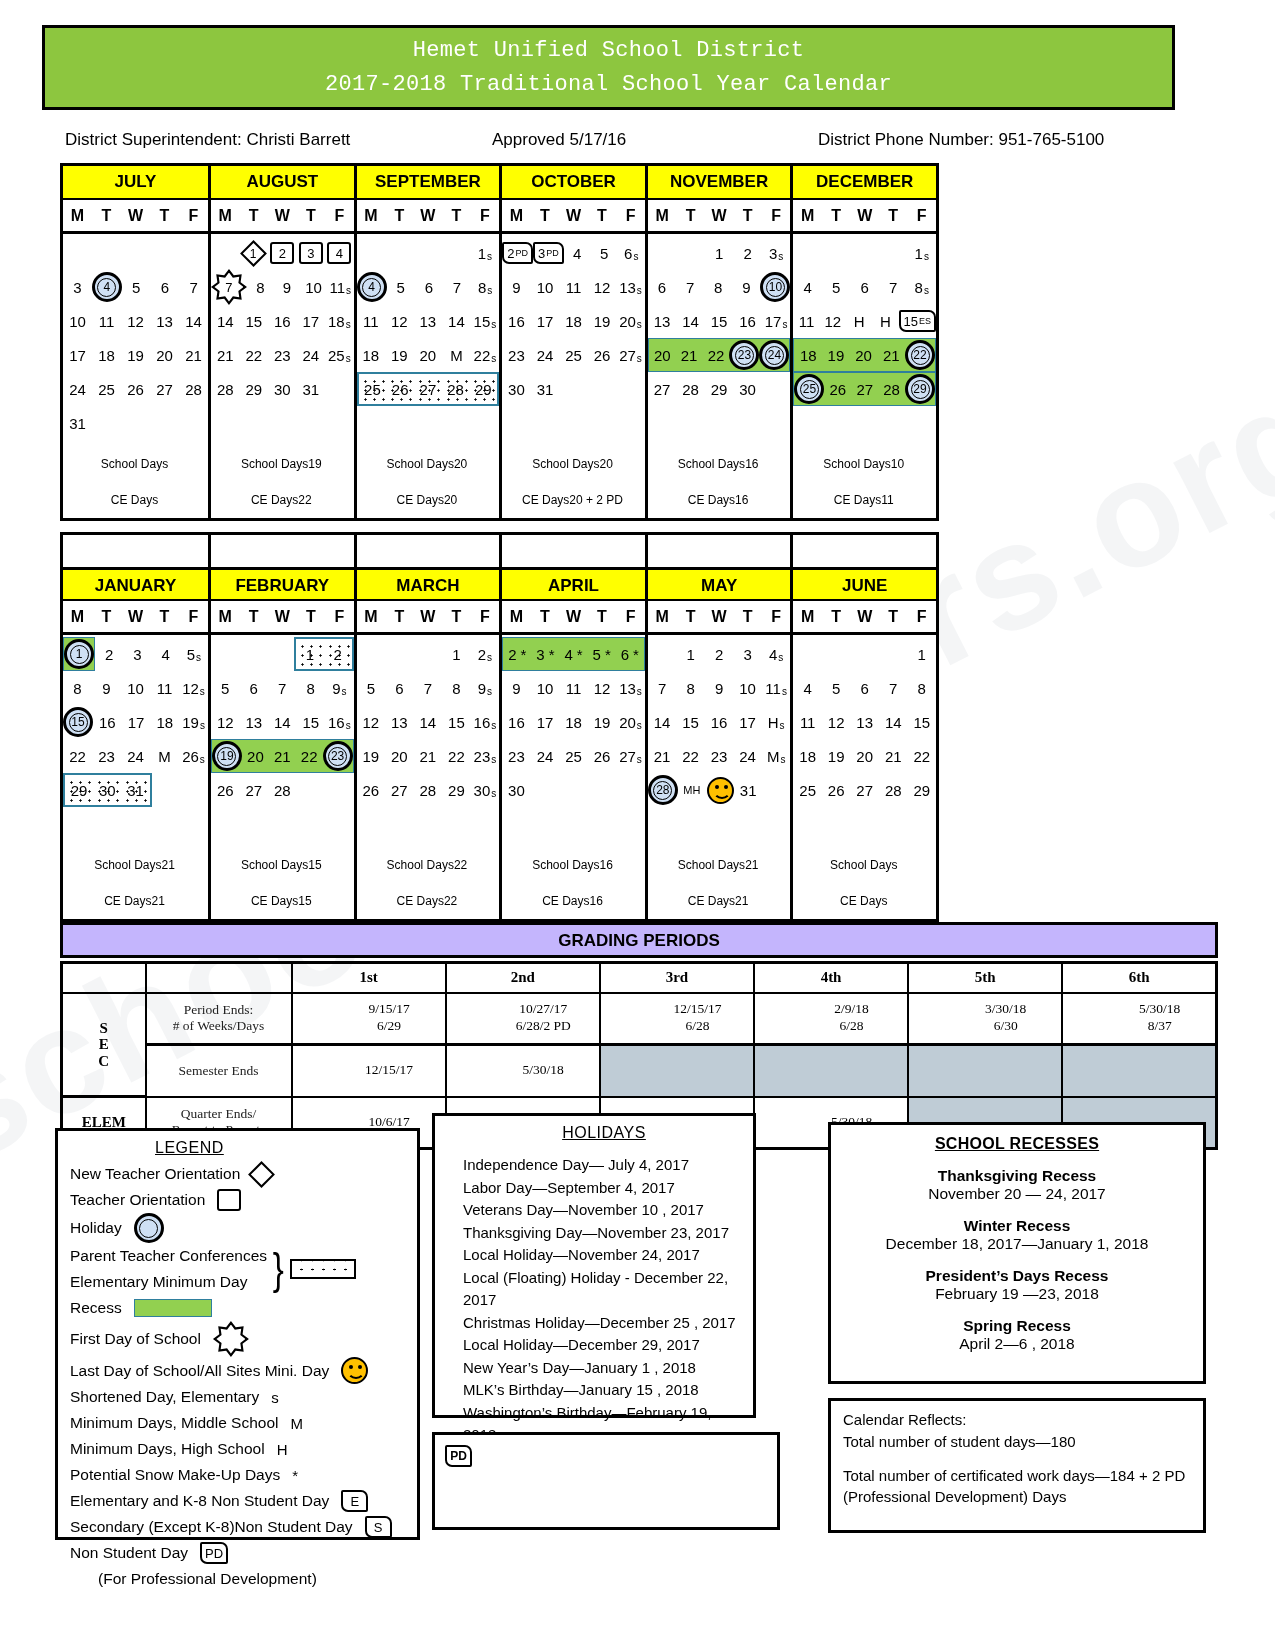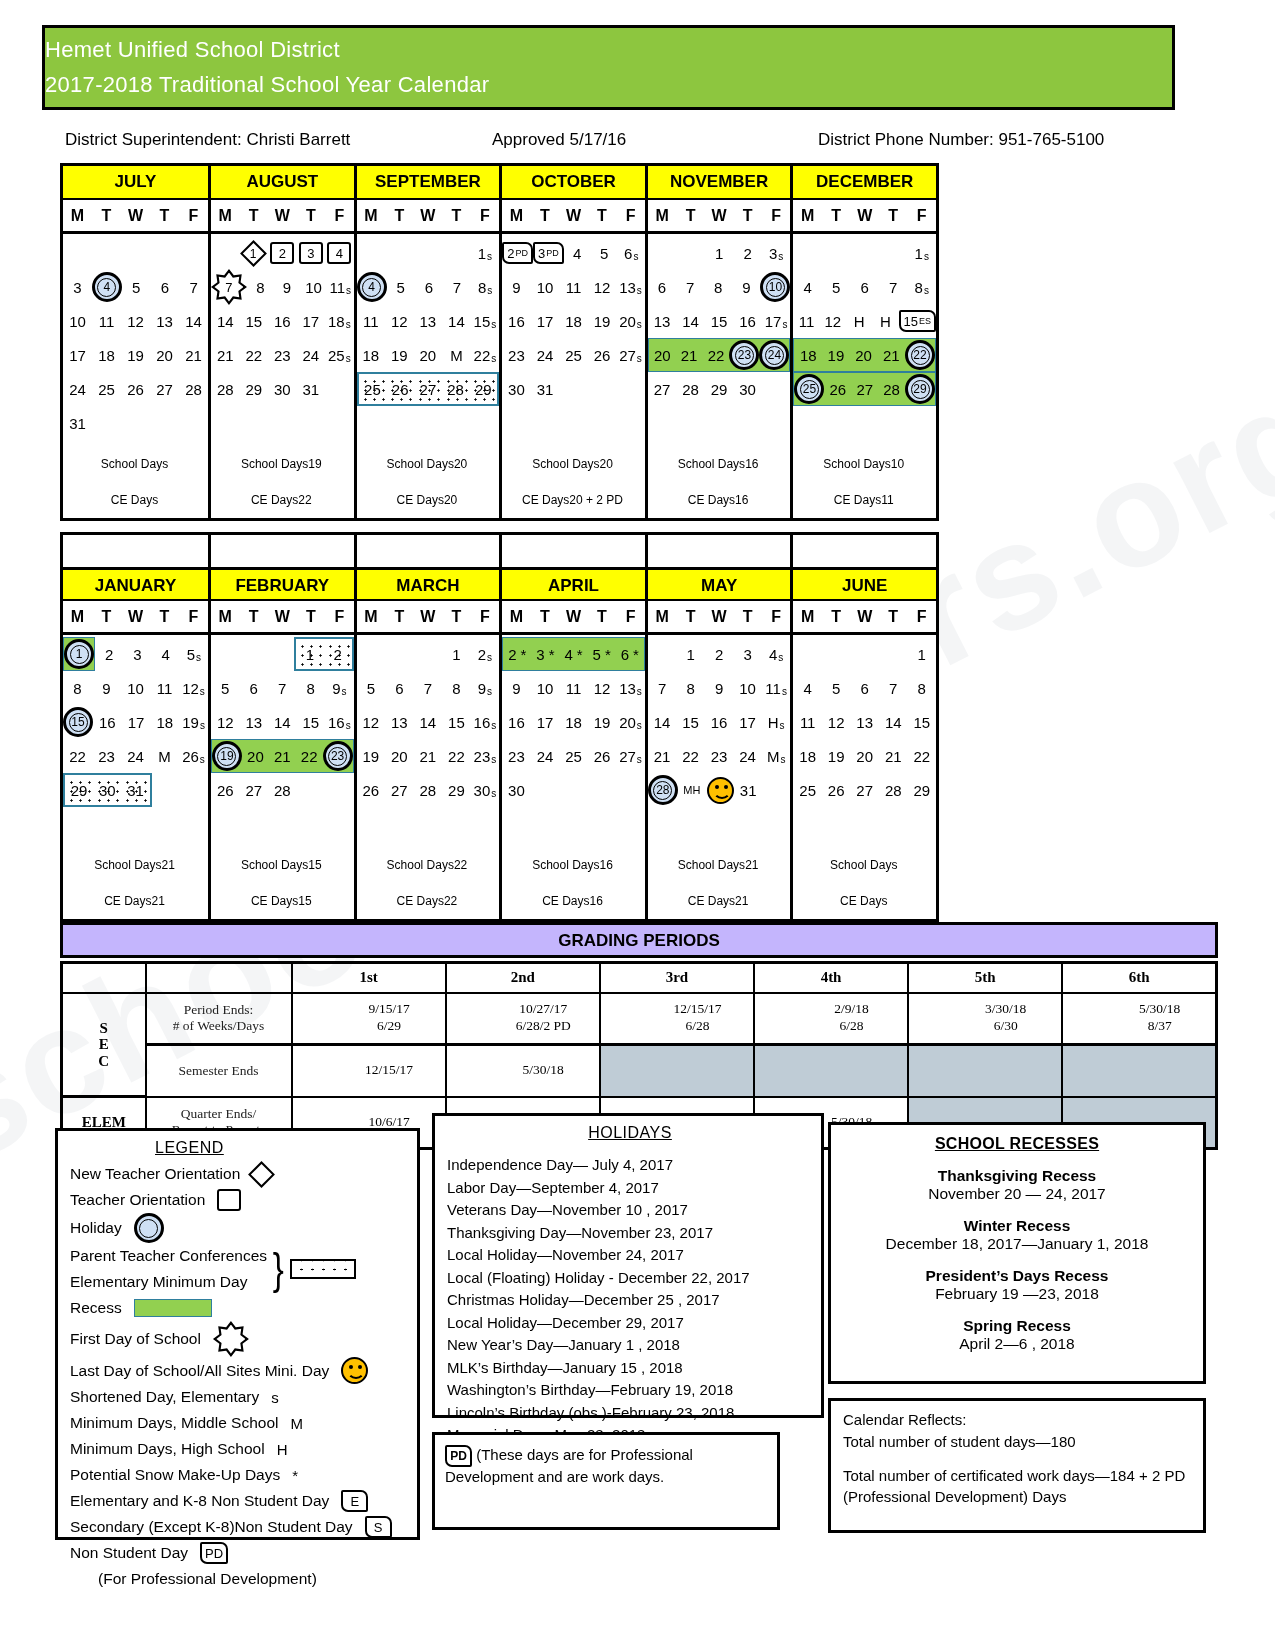--- a/index.html
+++ b/index.html
@@ -2,22 +2,22 @@
 <html><head>
 <meta charset="utf-8">
 <style>
   * { box-sizing: border-box; margin: 0; padding: 0; }
   html,body { width:1275px; height:1650px; background:#fff; font-family:"Liberation Sans", sans-serif; color:#000; }
   .page { position:relative; width:1275px; height:1650px; overflow:hidden; background:#fff; }
 
   
   .banner { position:absolute; left:42px; top:25px; width:1133px; height:85px;
     background:#8dc63f; border:3px solid #000; color:#fff;
-    display:flex; flex-direction:column; justify-content:space-evenly; align-items:flex-start;
-    font-size:22px; letter-spacing:.3px; }
+    display:flex; flex-direction:column; justify-content:space-evenly; align-items:center;
+    font-size:22px; letter-spacing:.3px;font-family:Liberation Mono, monospace; }
   .info { position:absolute; left:0; top:130px; width:1275px; height:24px; font-size:17px; }
   .i-sup { position:absolute; left:65px; }
   .i-app { position:absolute; left:492px; }
   .i-ph  { position:absolute; left:818px; }
 
   
   .months { position:absolute; left:60px; width:879px; display:flex; border:3px solid #000; background:#fff; }
   .months.top { top:163px; }
   .months.bottom { top:532px; }
   .month { width:182px; border-left:3px solid #000; display:flex; flex-direction:column; }
@@ -82,21 +82,21 @@
   #grading-table .g-gray { background:#bfccd6; }
   #grading-table .g-group { font-weight:bold; font-size:15px; line-height:1.1; }
   #grading-table .g-group span { display:block; }
   #grading-table .g-label { font-size:13.5px; line-height:1.2; color:#222; }
   #grading-table tr.g-r2 td { border-bottom:3px solid #000; }
   .c-g { width:84px; } .c-l { width:146px; }
 
   
   .box { position:absolute; border:3px solid #000; background:#fff; }
   .legend   { left:55px;  top:1128px; width:365px; height:412px; padding:8px 10px 6px 12px; }
-  .holidays { left:432px; top:1113px; width:392px; height:305px; padding:8px 8px 6px 12px; }
+  .holidays { left:432px; top:1113px; width:324px; height:305px; padding:8px 8px 6px 28px; }
   .pdnote   { left:432px; top:1432px; width:348px; height:98px;  padding:10px 8px 6px 10px; font-size:15px; line-height:1.35; }
   .recesses { left:828px; top:1122px; width:378px; height:262px; padding:10px 8px; text-align:center; }
   .reflects { left:828px; top:1398px; width:378px; height:135px; padding:10px 12px; font-size:15px; }
 
   .lg-title { font-size:16px; text-decoration:underline; margin:0 0 4px 85px; letter-spacing:.5px; }
   .lg-row { display:flex; align-items:center; min-height:26px; font-size:15.5px; gap:12px; }
   .lg-row.ind { padding-left:28px; }
   .lg-sym-txt { font-size:15px; }
   .lg-recess { width:78px; height:18px; background:#92d050; border:1px solid #2f7f9d; flex:none; }
   .lg-ptc { align-items:center; gap:4px; min-height:52px; }
@@ -1598,21 +1598,20 @@
         <div class="hd-line">Washington’s Birthday—February 19, 2018</div>
         <div class="hd-line">Lincoln’s Birthday (obs.)-February  23, 2018</div>
         <div class="hd-line">Memorial Day—May  28, 2018</div>
       </div>
   </div>
 
   <div class="box pdnote">
     <span class="sym-flag">
         <b style="font-size:12px">PD</b>
       </span>
-    <span>(These days are for Professional Development and are work days.</span>
   </div>
 
   <div class="box recesses">
     <div class="rc-title">SCHOOL RECESSES</div>
     <div id="recess-entries">
         <div class="rc-name">Thanksgiving Recess</div>
         <div class="rc-dates">November 20 — 24, 2017</div>
         <div class="rc-name">Winter Recess</div>
         <div class="rc-dates">December 18, 2017—January 1, 2018</div>
         <div class="rc-name">President’s Days Recess</div>

